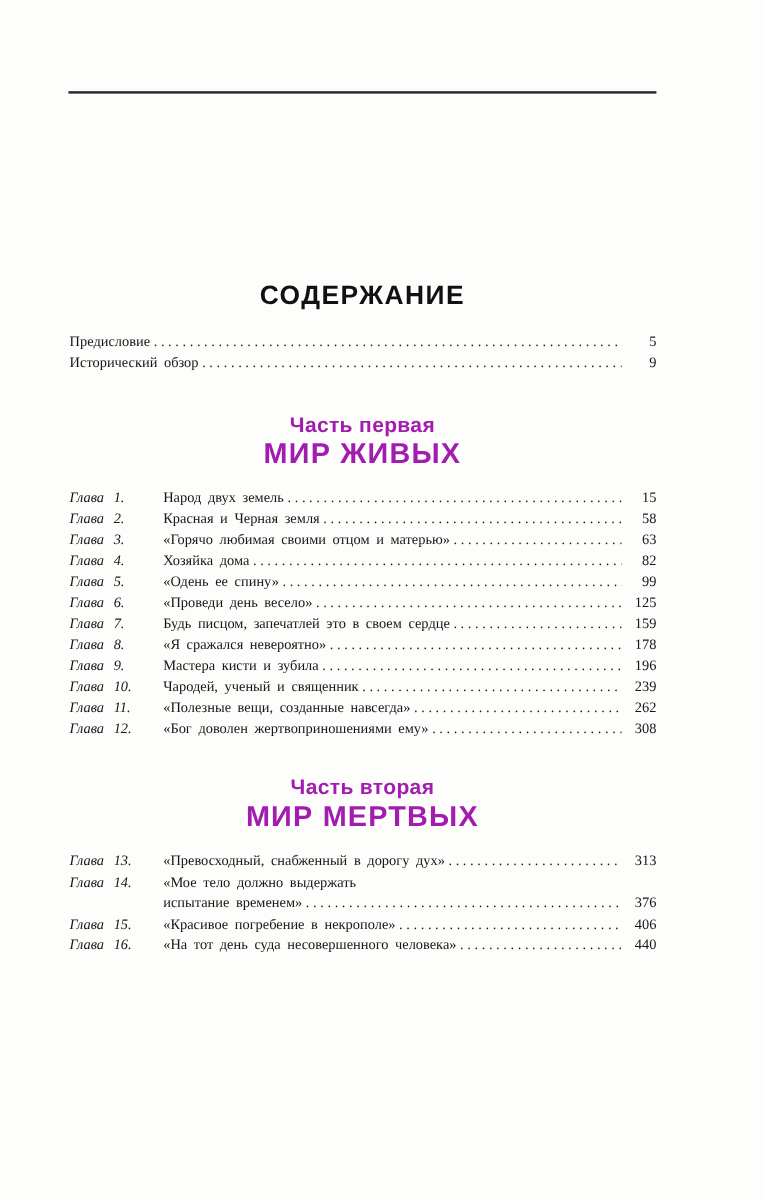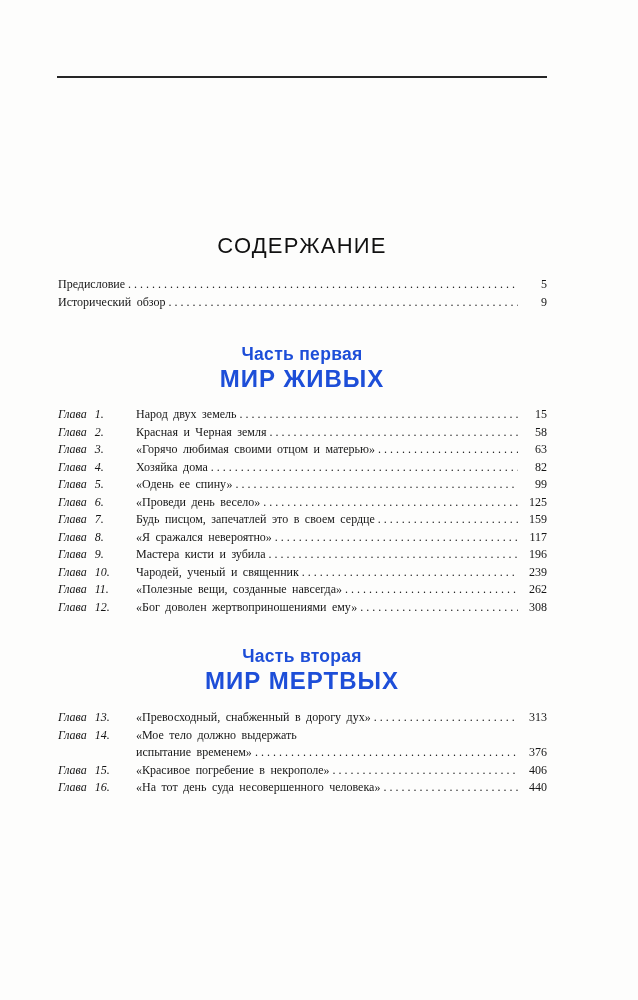--- a/index.html
+++ b/index.html
@@ -19,36 +19,36 @@
     position: absolute;
     top: 76px; left: 57px;
     width: 490px; height: 2px;
     background: #262626;
   }
   .toc-title {
     position: absolute;
     top: 233px; left: 57px; width: 490px;
     text-align: center;
     font-family: "Liberation Sans", sans-serif;
-    font-weight: normal;
+    font-weight: bold;
     font-size: 22px;
     letter-spacing: 1.2px;
     color: #111;
   }
   .block { position: absolute; left: 58px; width: 489px; }
   .prelim { top: 276px; }
   .toc1   { top: 406px; }
   .toc2   { top: 709px; }
 
   .part-head {
     position: absolute; left: 57px; width: 490px;
     text-align: center;
     font-family: "Liberation Sans", sans-serif;
     font-weight: bold;
-    color: #1d4ed8;
+    color: #a21caf;
   }
   .part1-head { top: 344px; }
   .part2-head { top: 646px; }
   .part-label { font-size: 17.5px; line-height: 20px; letter-spacing: 0.3px; }
   .part-big   { font-size: 24px; line-height: 20px; margin-top: 5px; letter-spacing: 1px; }
 
   .row, .line {
     display: flex;
     align-items: baseline;
     line-height: 17.5px;
@@ -147,21 +147,21 @@
     <div class="row">
       <span class="num">Глава 7.</span>
       <span class="entry-title">Будь писцом, запечатлей это в своем сердце</span>
       <span class="leader"></span>
       <span class="pageno">159</span>
     </div>
     <div class="row">
       <span class="num">Глава 8.</span>
       <span class="entry-title">«Я сражался невероятно»</span>
       <span class="leader"></span>
-      <span class="pageno">117</span>
+      <span class="pageno">178</span>
     </div>
     <div class="row">
       <span class="num">Глава 9.</span>
       <span class="entry-title">Мастера кисти и зубила</span>
       <span class="leader"></span>
       <span class="pageno">196</span>
     </div>
     <div class="row">
       <span class="num">Глава 10.</span>
       <span class="entry-title">Чародей, ученый и священник</span>

